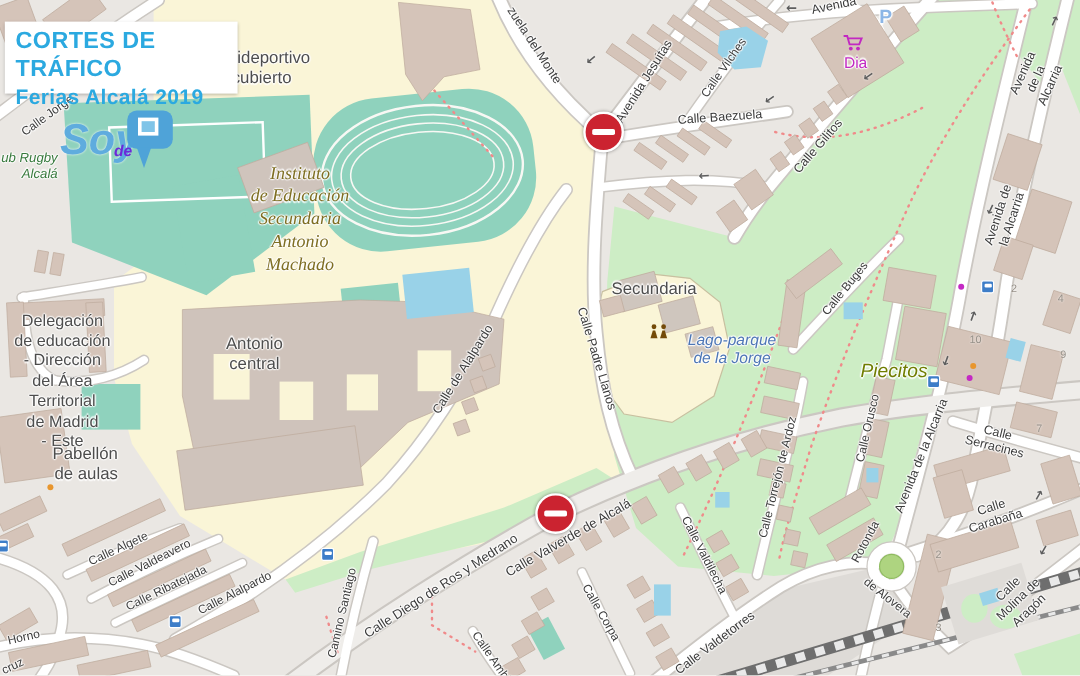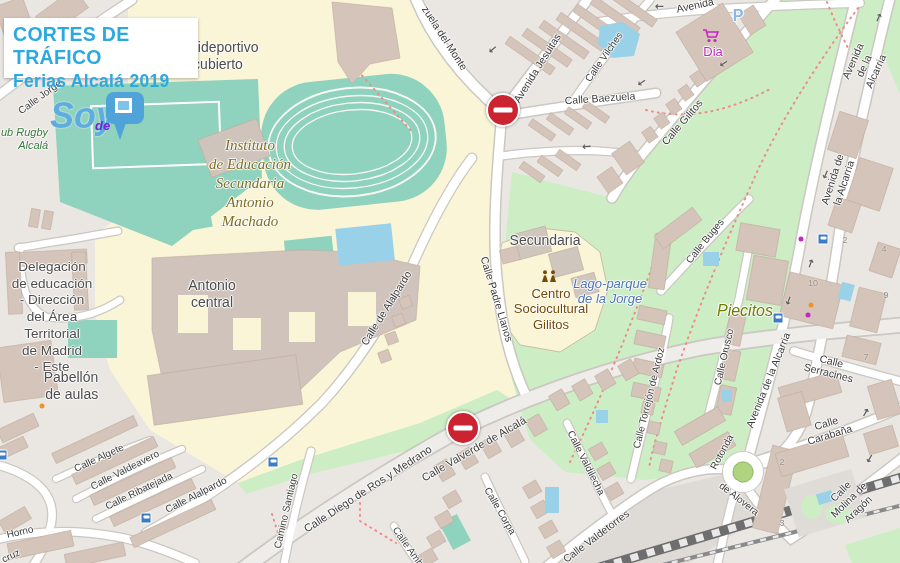--- a/index.html
+++ b/index.html
@@ -334,23 +334,20 @@
   <div class="lbl poi" style="left:52px;top:318px;font-size:13.5px;line-height:1.24;transform:translate(-50%,-50%);">Delegación
 de educación
 - Dirección
 del Área
 Territorial
 de Madrid
 - Este</div>
   <div class="lbl poi" style="left:71px;top:386px;font-size:14px;transform:translate(-50%,-50%);text-align:right;">Pabellón
 de aulas</div>
   <div class="lbl poi" style="left:545px;top:240px;font-size:14px;transform:translate(-50%,-50%);">Secundaria</div>
-  <div class="lbl" style="left:551px;top:309px;font-size:13px;color:#734A08;transform:translate(-50%,-50%);">Centro
-Sociocultural
-Gilitos</div>
   <div class="lbl ital" style="left:610px;top:291px;font-size:13px;color:#4D76B5;transform:translate(-50%,-50%);">Lago-parque
 de la Jorge</div>
   <div class="lbl ital" style="left:1px;top:126px;font-size:11px;color:#37793C;text-align:right;transform:none;">ub Rugby
 Alcalá</div>
   <div class="lbl" style="left:713px;top:52px;font-size:13px;color:#C229C2;transform:translate(-50%,-50%);">Dia</div>
   <div class="lbl ital" style="left:745px;top:311px;font-size:16px;color:#6F7D00;transform:translate(-50%,-50%);">Piecitos</div>
   <div class="lbl" style="left:738px;top:16px;font-size:16px;font-weight:bold;color:#8CB6E6;transform:translate(-50%,-50%);">P</div>
 
   <div class="lbl" style="left:40px;top:97px;transform:translate(-50%,-50%) rotate(-36deg);z-index:5;">Calle Jorge</div>
   <div class="lbl" style="left:445px;top:38px;font-size:10.5px;transform:translate(-50%,-50%) rotate(57deg);">zuela del Monte</div>

